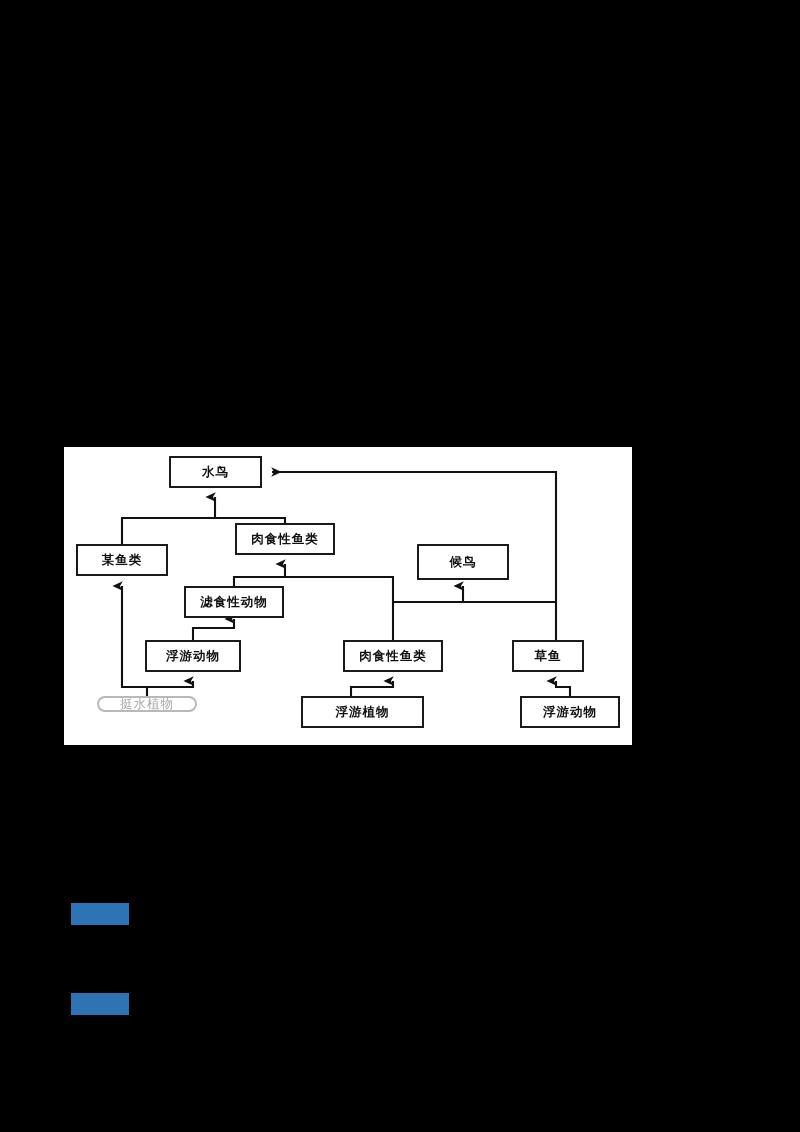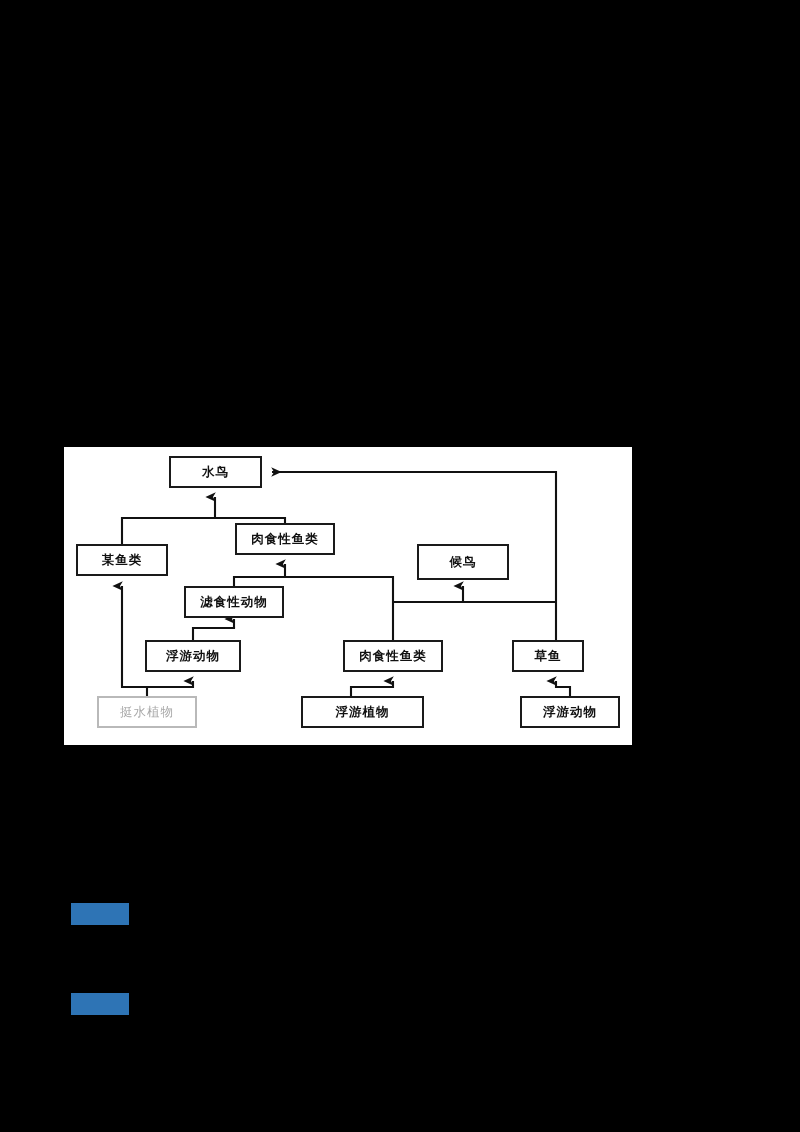--- a/index.html
+++ b/index.html
@@ -58,21 +58,21 @@
 
   
   #node-waterbird        { left: 105px; top: 9px;   width: 93px;  height: 32px; }
   #node-carnivorous-fish { left: 171px; top: 76px;  width: 100px; height: 32px; }
   #node-some-fish        { left: 12px;  top: 97px;  width: 92px;  height: 32px; }
   #node-migratory-bird   { left: 353px; top: 97px;  width: 92px;  height: 36px; }
   #node-filter-feeder    { left: 120px; top: 139px; width: 100px; height: 32px; }
   #node-zooplankton      { left: 81px;  top: 193px; width: 96px;  height: 32px; }
   #node-herbivorous-fish { left: 279px; top: 193px; width: 100px; height: 32px; }
   #node-grass-carp       { left: 448px; top: 193px; width: 72px;  height: 32px; }
-  #node-emergent-plant   { left: 33px;  top: 249px; width: 100px; height: 32px; }
+  #node-emergent-plant   { left: 33px;  top: 249px; width: 100px; height: 16px; border-radius: 10px; }
   #node-phytoplankton    { left: 237px; top: 249px; width: 123px; height: 32px; }
   #node-submerged-plant  { left: 456px; top: 249px; width: 100px; height: 32px; }
 
   
   .redacted-block {
     position: absolute;
     height: 22px;
     width: 58px;
     background: #2e74b5;
     overflow: hidden;

